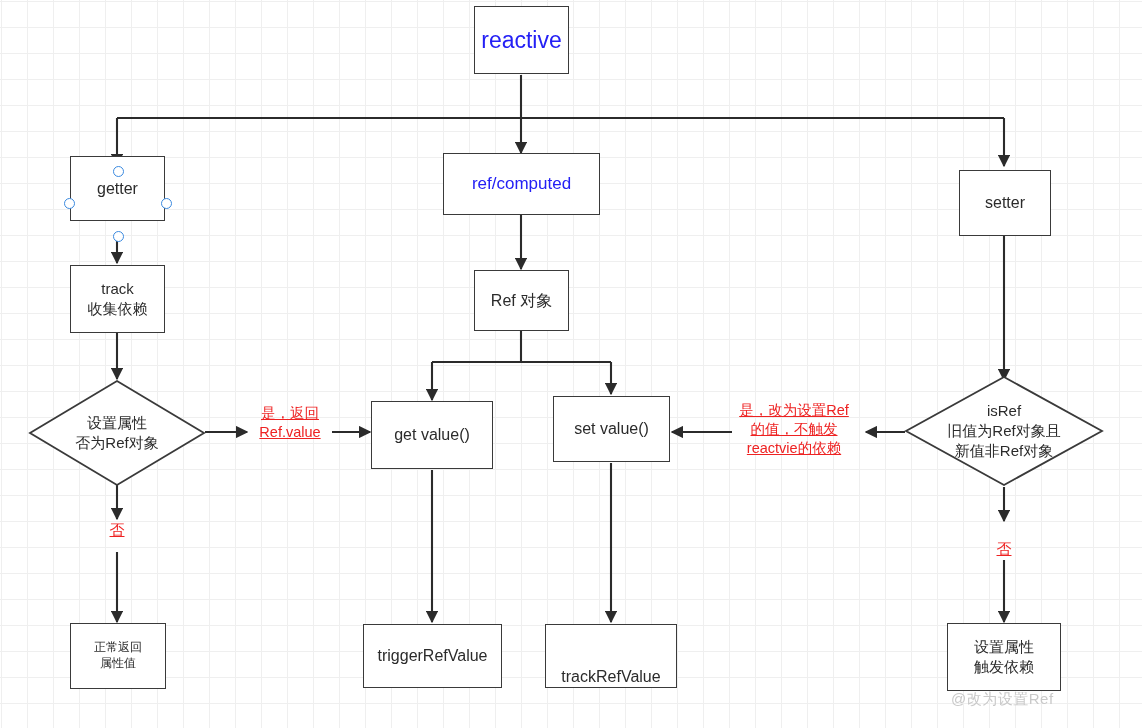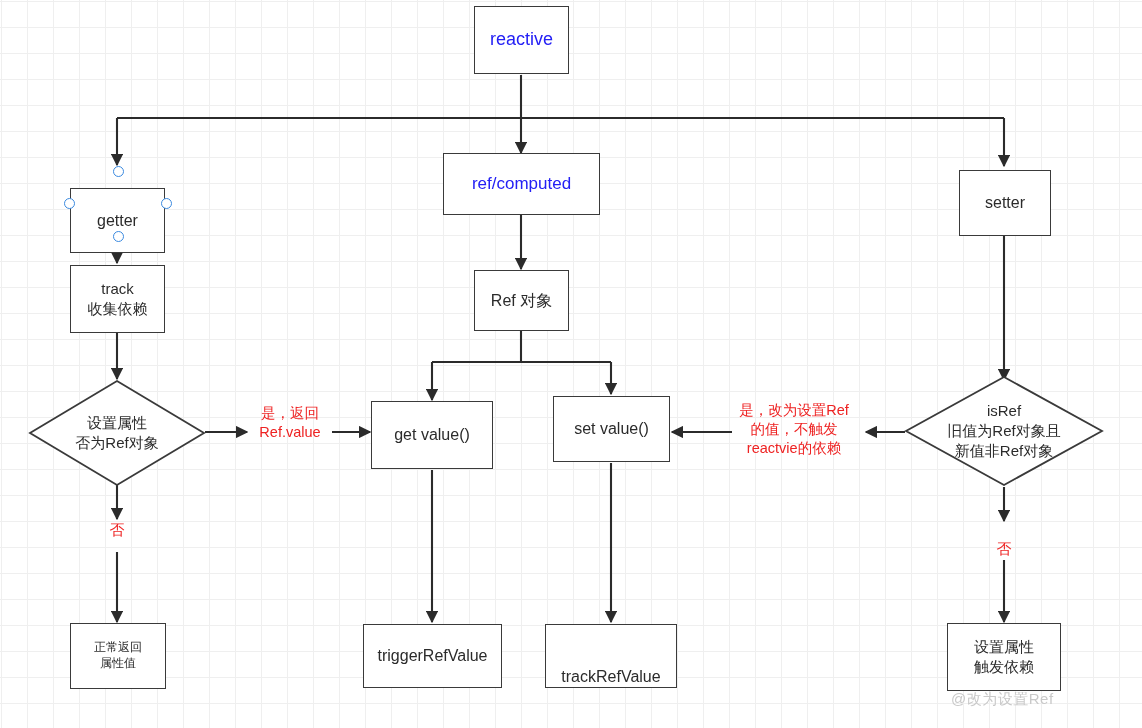--- a/index.html
+++ b/index.html
@@ -79,20 +79,21 @@
   }
   .edge-label {
     position: absolute;
     color: #ee2222;
     font-size: 14.5px;
     line-height: 1.32;
     text-align: center;
     white-space: pre-line;
     z-index: 5;
     background: transparent;
+    text-decoration: underline;
   }
   .edge-label.small {
     font-size: 15px;
   }
   .watermark {
     position: absolute;
     color: #c9c9c9;
     font-size: 15px;
     letter-spacing: 0.5px;
     z-index: 7;
@@ -145,25 +146,25 @@
 
       <path d="M 432 470 L 432 622" marker-end="url(#arrow)"></path>
 
       <path d="M 611 463 L 611 622" marker-end="url(#arrow)"></path>
 
       <path d="M 1004 487 L 1004 521" marker-end="url(#arrow)"></path>
       <path d="M 1004 560 L 1004 622" marker-end="url(#arrow)"></path>
     </g>
   </svg>
 
-  <div class="node blue-text" style="left:474px; top:6px; width:95px; height:68px; font-size:18px;">
+  <div class="node blue-text" style="left:474px; top:6px; width:95px; height:68px; font-size:23px;">
     <span>reactive</span>
   </div>
 
-  <div class="node selected" style="left:70px; top:188px; width:95px; height:65px;">
+  <div class="node selected" style="left:70px; top:156px; width:95px; height:65px;">
     <span>getter</span>
   </div>
   <div class="handle" style="left:113px; top:166px;"></div>
   <div class="handle" style="left:64px; top:198px;"></div>
   <div class="handle" style="left:161px; top:198px;"></div>
   <div class="handle" style="left:113px; top:231px;"></div>
 
   <div class="node blue-text" style="left:443px; top:153px; width:157px; height:62px; font-size:17px;">
     <span>ref/computed</span>
   </div>

